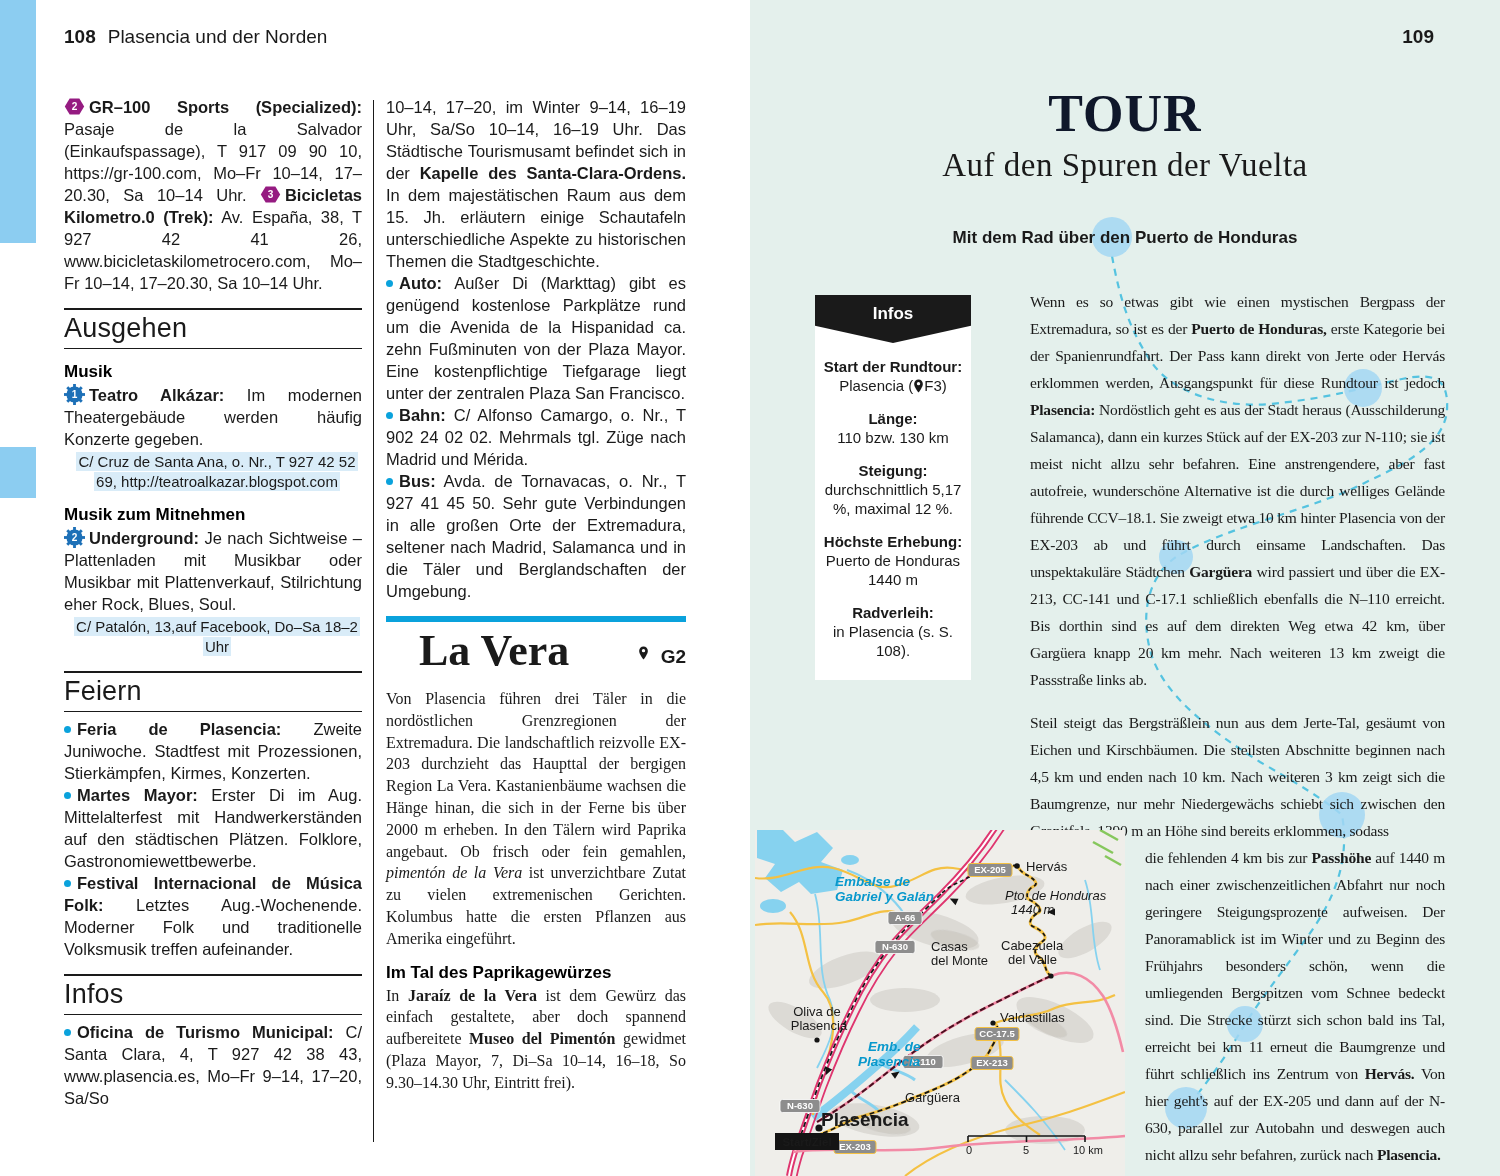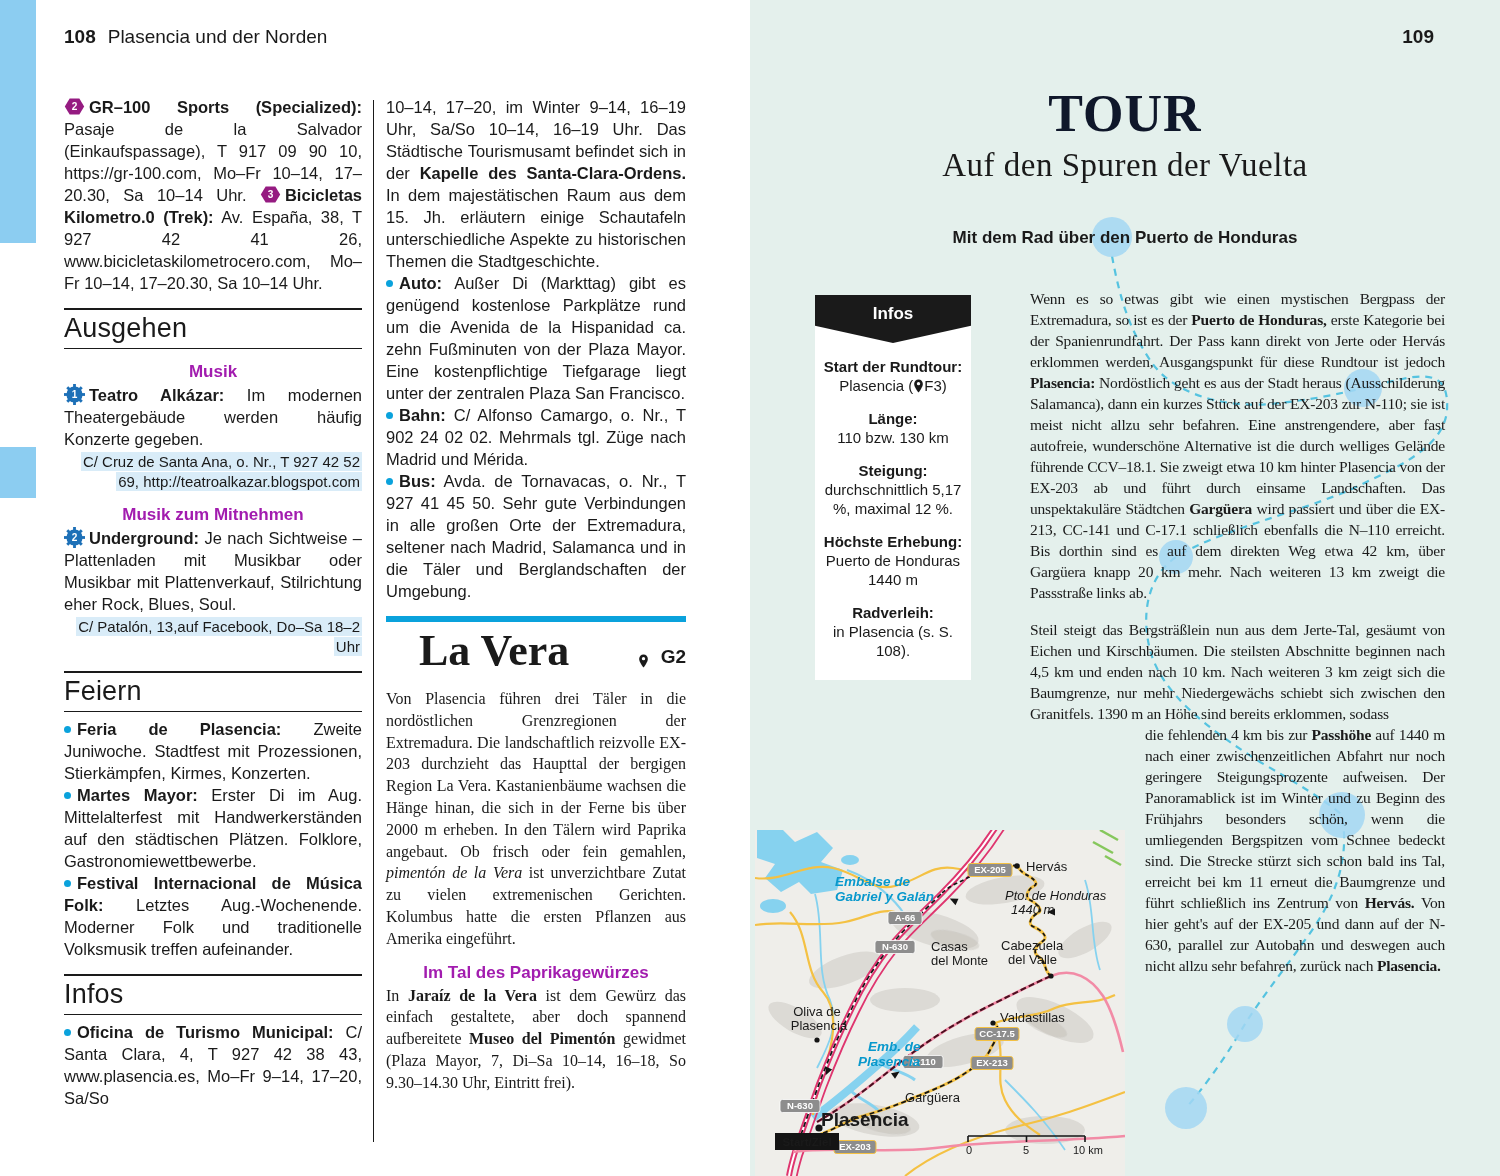--- a/index.html
+++ b/index.html
@@ -18,33 +18,33 @@
   .header-left .num{margin-right:12px;}
 
   .col1{position:absolute;left:64px;top:96px;width:298px;font-size:16.5px;line-height:22px;text-align:justify;}
   .col2{position:absolute;left:386px;top:96px;width:300px;font-size:16.5px;line-height:22px;text-align:justify;}
   .divider{position:absolute;left:373px;top:100px;width:1px;height:1042px;background:#1a1a1a;}
 
   .section{margin:14px 0 6px;}
   .section .rule{height:1.5px;background:#1a1a1a;}
   .section h2{font-size:27px;font-weight:400;margin:7px 0 9px;text-align:left;letter-spacing:.2px;}
 
-  .bluehead{color:#a21caf;font-weight:bold;font-size:17px;margin:12px 0 1px;text-align:center;}
-
-  .addr{text-align:right;font-size:15px;line-height:20px;margin:2px 0 8px;padding-left:8px;}
+  .bluehead{color:#000000;font-weight:bold;font-size:17px;margin:12px 0 1px;text-align:left;}
+
+  .addr{text-align:center;font-size:15px;line-height:20px;margin:2px 0 8px;padding-left:8px;}
   .addr span{background:#d9ecf8;box-decoration-break:clone;-webkit-box-decoration-break:clone;padding:1px 2px;}
 
   .dot{display:inline-block;width:7px;height:7px;border-radius:50%;background:#0aa2dc;margin-right:6px;vertical-align:2px;}
 
   .badge{display:inline-block;width:21px;height:21px;vertical-align:-4px;margin-right:4px;}
 
   .bar-blue{height:6px;background:#0aa2dc;margin:14px 0 6px;}
   .lavera-row{display:flex;justify-content:space-between;align-items:flex-end;margin:2px 0 14px;}
   .lavera-title{font-family:"Liberation Serif",serif;font-size:44px;font-weight:bold;line-height:46px;margin-left:33px;}
-  .grid-ref{font-size:19px;font-weight:bold;display:flex;align-items:flex-end;gap:12px;padding-bottom:6px;}
+  .grid-ref{font-size:19px;font-weight:bold;display:flex;align-items:flex-start;gap:12px;padding-bottom:6px;}
 
   .serif{font-family:"Liberation Serif",serif;font-size:16px;line-height:21.8px;text-align:justify;}
 
   
   .page-right{position:absolute;left:750px;top:0;width:750px;height:1176px;background:#e4f0ec;}
   .route-overlay{position:absolute;left:0;top:0;width:750px;height:1176px;z-index:1;}
   .pagenum-r{position:absolute;right:66px;top:26px;font-size:19px;font-weight:bold;z-index:2;}
   .kicker{position:absolute;left:0;width:750px;top:88px;text-align:center;z-index:2;
           font-family:"Liberation Serif",serif;font-size:52px;font-weight:bold;color:#0f172a;letter-spacing:1px;line-height:52px;}
   .tour-title{position:absolute;left:0;width:750px;top:140px;text-align:center;z-index:2;margin:0;
@@ -53,21 +53,21 @@
 
   .infobox{position:absolute;left:65px;top:295px;width:156px;background:#ffffff;z-index:2;
            text-align:center;font-size:15px;line-height:19px;padding-bottom:20px;}
   .infobox .banner{background:#1a1a1a;color:#ffffff;font-weight:bold;font-size:17px;
            padding:9px 0 20px;clip-path:polygon(0 0,100% 0,100% 64%,50% 100%,0 64%);}
   .ig{margin-top:14px;padding:0 8px;}
   .ig .lab{font-weight:bold;}
   .pin-s{display:inline-block;width:11px;height:14px;vertical-align:-2px;}
 
   .tour-text{position:absolute;left:280px;top:288px;width:415px;z-index:2;
-             font-family:"Liberation Serif",serif;font-size:15.5px;line-height:21px;
+             font-family:"Liberation Serif",serif;font-size:15.5px;line-height:27px;
              letter-spacing:-0.2px;text-align:justify;}
   .tp{margin:0;}
   .tp2{margin:16px 0 0;}
   .narrow{width:300px;margin-left:auto;text-align:justify;}
 
   .map{position:absolute;left:5px;top:830px;width:370px;height:346px;z-index:3;}
   .map text{font-family:"Liberation Sans",sans-serif;fill:#1a1a1a;}
   .map .town{font-size:13px;}
   .map .wlab{font-size:13.5px;font-style:italic;font-weight:bold;fill:#0898cc;}
   .map .peak{font-size:13px;font-style:italic;}

